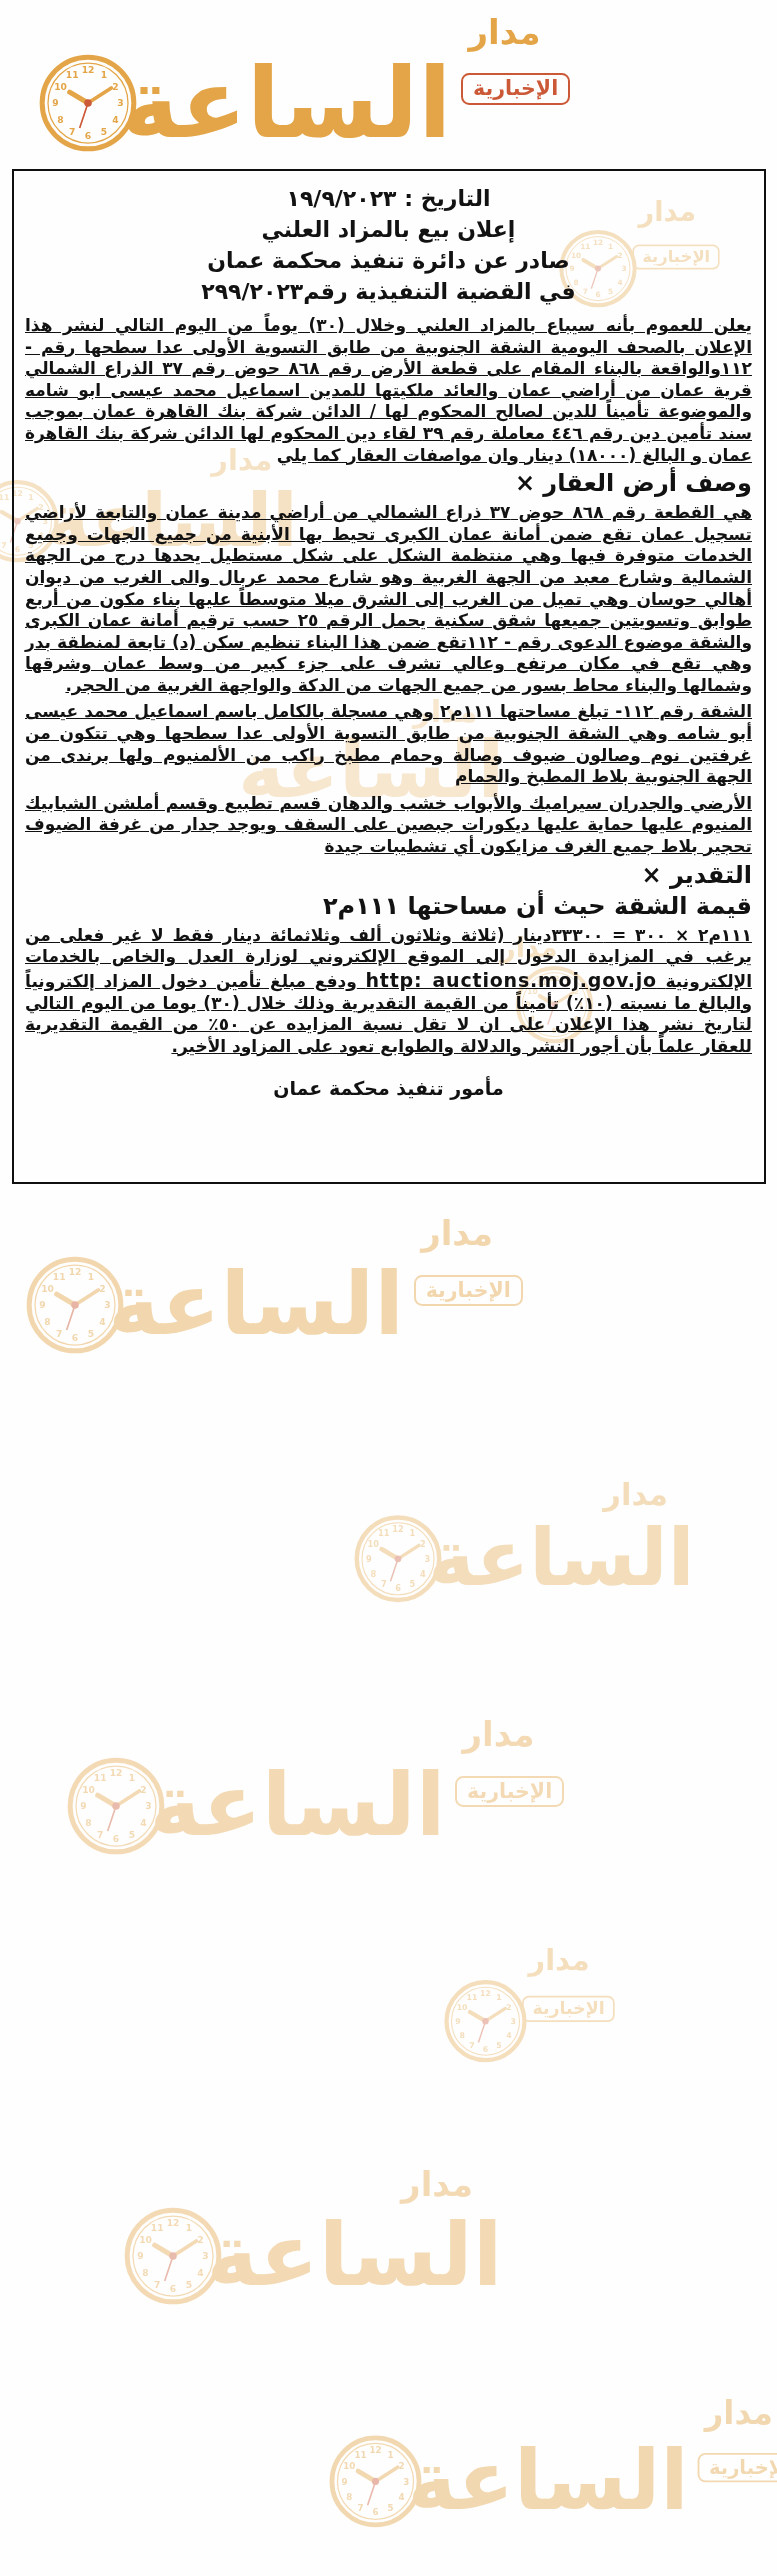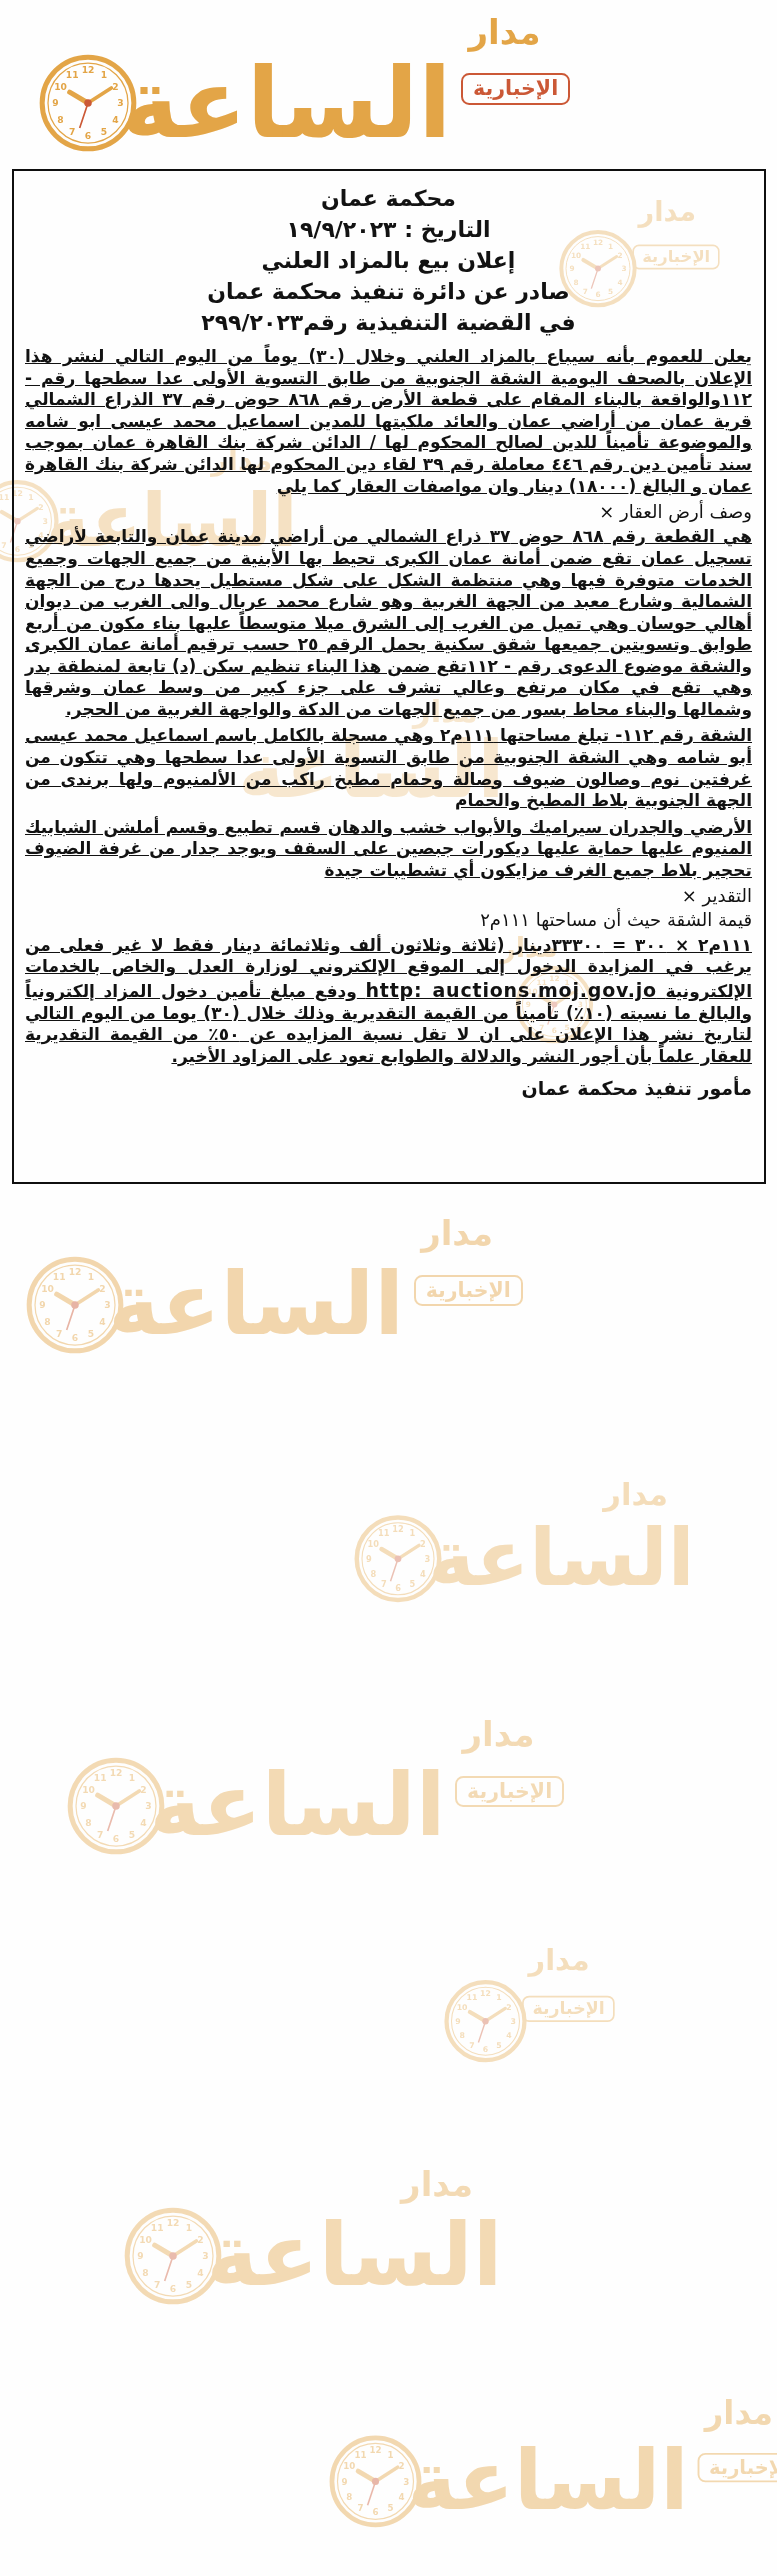--- a/index.html
+++ b/index.html
@@ -55,26 +55,26 @@
     background:transparent;
     color:#121212;
     direction:rtl;
   }
   .doc-header { text-align:center; font-weight:bold; margin-bottom:8.2px; }
   .h-line { font-size:22px; line-height:1.3; margin:2.5px 0; }
   .body-p {
     font-size:17px; line-height:1.27; font-weight:bold;
     text-align:justify; margin-top:4.9px;text-decoration:underline;
   }
-  .sub-h { font-size:18px; font-weight:normal; margin-top:3.3px; }
+  .sub-h { font-size:24px; font-weight:bold; margin-top:3.3px; }
   .url {
     direction:ltr; unicode-bidi:embed;
     font-size:19px; font-weight:bold; letter-spacing:0.8px;
   }
-  .signature { font-size:19px; font-weight:bold; text-align:right; margin-top:10px; }
+  .signature { font-size:19px; font-weight:bold; text-align:center; margin-top:20px; }
 </style>
 </head>
 <body>
 
 <svg width="0" height="0" style="position:absolute" aria-hidden="true">
   <symbol id="clockSym" viewBox="0 0 120 120">
     <circle cx="60" cy="60" r="55" fill="none" stroke="currentColor" stroke-width="6"></circle>
     <circle cx="60" cy="60" r="48" fill="none" stroke="currentColor" stroke-width="1.5"></circle>
     <g font-family="DejaVu Sans, sans-serif" font-size="11" font-weight="bold" fill="currentColor" text-anchor="middle">
       <text x="60" y="24">12</text>
@@ -212,21 +212,20 @@
       <svg class="wm-clock" viewBox="0 0 120 120">
           <use href="#clockSym"></use>
         </svg>
       <div class="wm-saa">الساعة</div>
       <div class="wm-badge">الإخبارية</div>
     </div>
   </div>
 
   <div class="doc">
     <div class="doc-header">
-      <div class="h-line">محكمة عمان</div>
       <div class="h-line">التاريخ : ١٩/٩/٢٠٢٣</div>
       <div class="h-line">إعلان بيع بالمزاد العلني</div>
       <div class="h-line">صادر عن دائرة تنفيذ محكمة عمان</div>
       <div class="h-line">في القضية التنفيذية رقم٢٩٩/٢٠٢٣</div>
     </div>
 
     <p class="body-p">يعلن للعموم بأنه سيباع بالمزاد العلني وخلال (٣٠) يوماً من اليوم التالي لنشر هذا الإعلان بالصحف اليومية الشقة الجنوبية من طابق التسوية الأولى عدا سطحها رقم - ١١٢والواقعة بالبناء المقام على قطعة الأرض رقم ٨٦٨ حوض رقم ٣٧ الذراع الشمالي قرية عمان من أراضي عمان والعائد ملكيتها للمدين اسماعيل محمد عيسى ابو شامه والموضوعة تأميناً للدين لصالح المحكوم لها / الدائن شركة بنك القاهرة عمان بموجب سند تأمين دين رقم ٤٤٦ معاملة رقم ٣٩ لقاء دين المحكوم لها الدائن شركة بنك القاهرة عمان و البالغ (١٨٠٠٠) دينار وان مواصفات العقار كما يلي</p>
 
     <div class="sub-h">وصف أرض العقار ×</div>
     <p class="body-p">هي القطعة رقم ٨٦٨ حوض ٣٧ ذراع الشمالي من أراضي مدينة عمان والتابعة لأراضي تسجيل عمان تقع ضمن أمانة عمان الكبرى تحيط بها الأبنية من جميع الجهات وجميع الخدمات متوفرة فيها وهي منتظمة الشكل على شكل مستطيل يحدها درج من الجهة الشمالية وشارع معبد من الجهة الغربية وهو شارع محمد عربال والى الغرب من ديوان أهالي حوسان وهي تميل من الغرب إلى الشرق ميلا متوسطاً عليها بناء مكون من أربع طوابق وتسويتين جميعها شقق سكنية يحمل الرقم ٢٥ حسب ترقيم أمانة عمان الكبرى والشقة موضوع الدعوى رقم - ١١٢تقع ضمن هذا البناء تنظيم سكن (د) تابعة لمنطقة بدر وهي تقع في مكان مرتفع وعالي تشرف على جزء كبير من وسط عمان وشرقها وشمالها والبناء محاط بسور من جميع الجهات من الدكة والواجهة الغربية من الحجر.</p>

